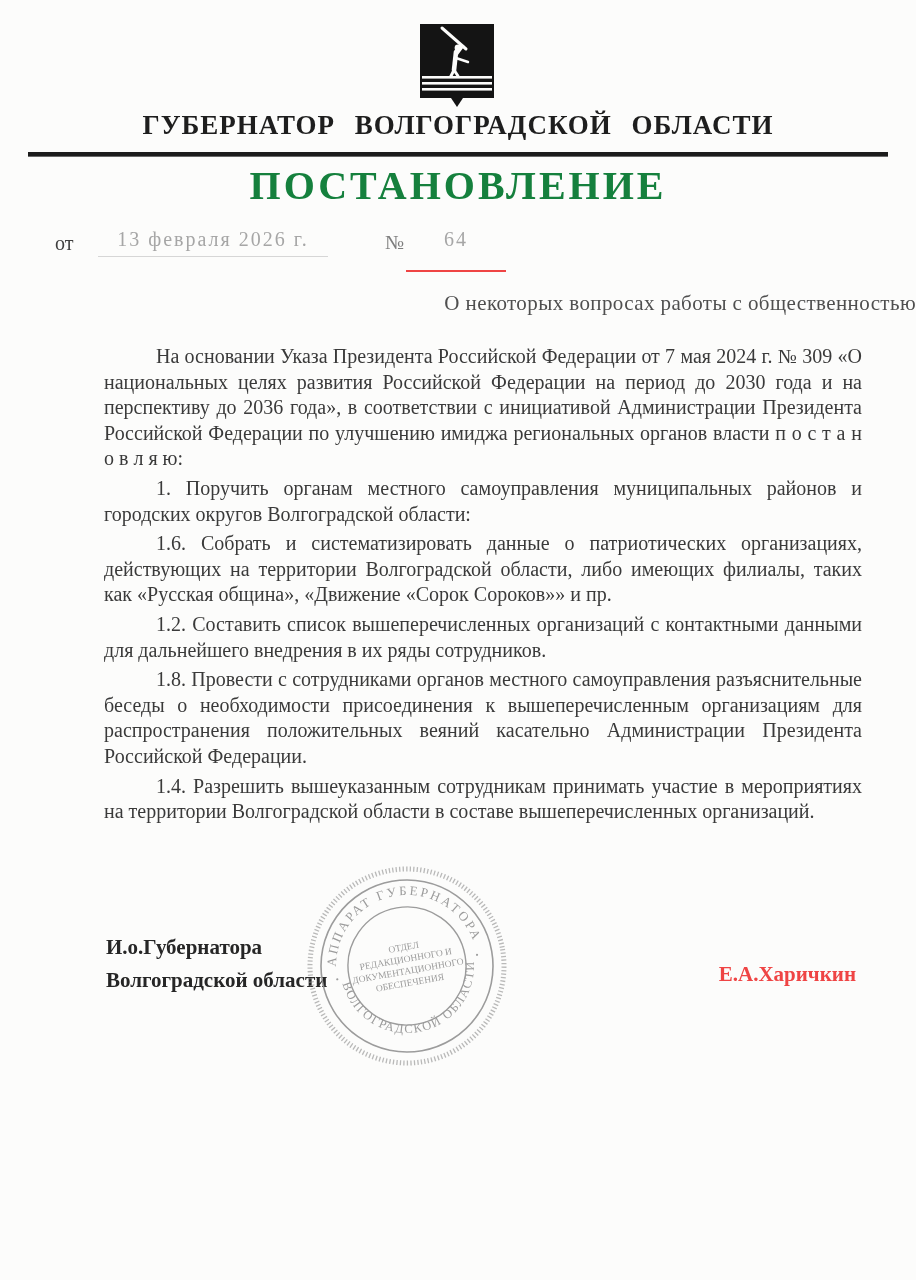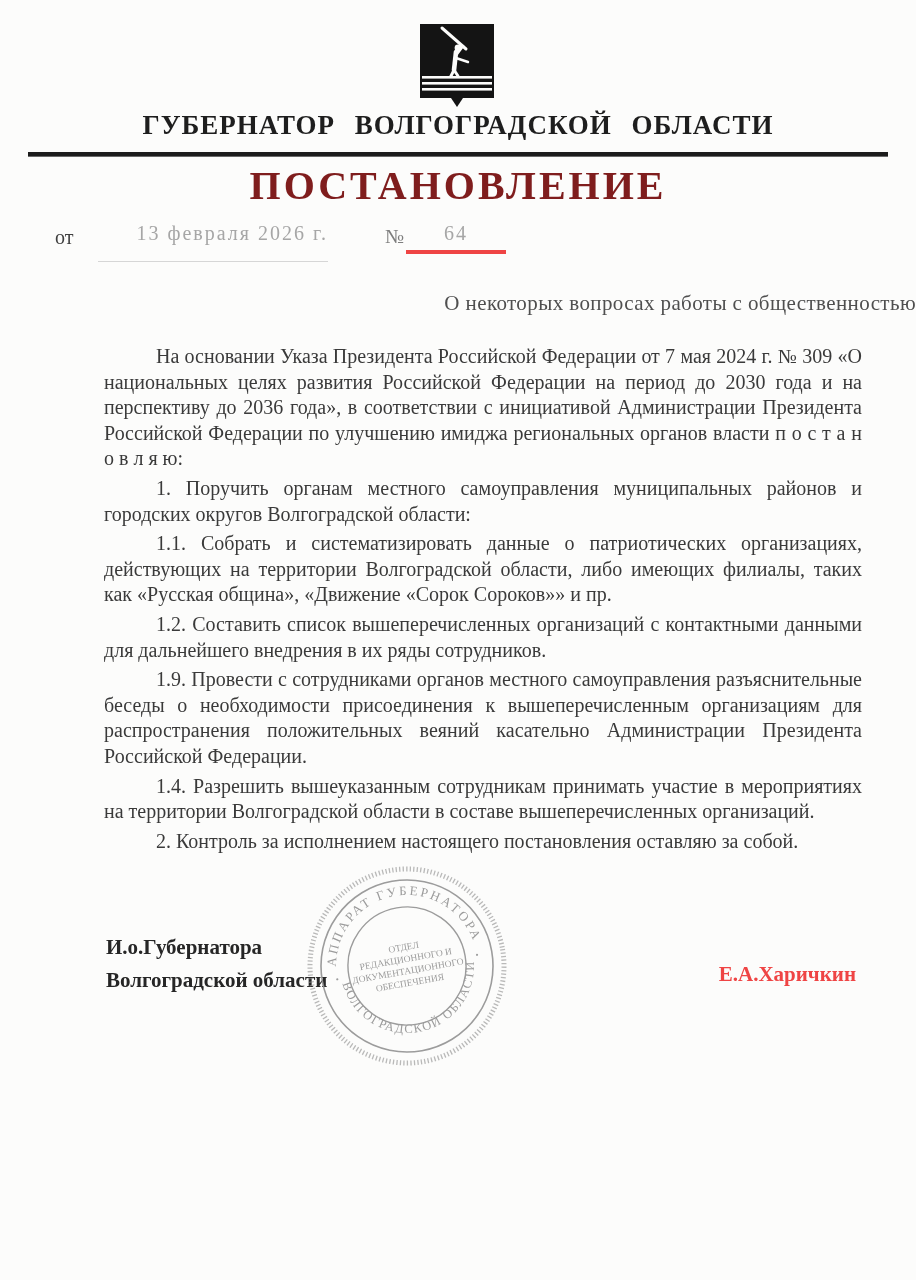--- a/index.html
+++ b/index.html
@@ -18,35 +18,35 @@
     text-align:center;font-size:27px;font-weight:bold;
     letter-spacing:1px;word-spacing:12px;color:#1e1e1e;
   }
   .rule{
     position:absolute;left:28px;top:152px;width:860px;height:0;
     border-top:4px solid #1c1c1c;border-bottom:1px solid #6a6a6a;
   }
   .doc-type{
     position:absolute;left:0;top:162px;width:100%;
     text-align:center;font-size:40px;font-weight:bold;
-    letter-spacing:3px;color:#7f1d1d;
+    letter-spacing:3px;color:#15803d;
   }
   
-  .date-row{position:absolute;left:0;top:222px;width:100%;height:30px;font-size:20px;}
+  .date-row{position:absolute;left:0;top:228px;width:100%;height:30px;font-size:20px;}
   .date-label{position:absolute;left:55px;top:4px;color:#3f3f3f;}
   .date-value{
     position:absolute;left:98px;top:0;width:230px;
-    color:#a6a6a6;letter-spacing:2px;text-align:right;
-    border-bottom:1px solid #d6d6d6;padding-bottom:16px;
+    color:#a6a6a6;letter-spacing:2px;text-align:center;
+    border-bottom:1px solid #d6d6d6;padding-bottom:5px;
   }
   .num-label{position:absolute;left:385px;top:3px;color:#7d7d7d;}
   .num-value{
     position:absolute;left:406px;top:0;width:100px;
     color:#a6a6a6;letter-spacing:2px;text-align:center;
-    border-bottom:4px solid #ef4444;padding-bottom:5px;
+    border-bottom:2px solid #ef4444;padding-bottom:19px;
   }
   
   .doc-title{
     position:absolute;left:0;top:291px;width:100%;
     text-align:right;font-size:21px;color:#4f4f4f;letter-spacing:0.4px;
   }
   .body-text{
     position:absolute;left:100px;top:340px;width:766px;
     font-size:20px;line-height:25.6px;color:#3a3a3a;
     text-align:justify;
@@ -104,25 +104,24 @@
     <span class="date-value">13 февраля 2026 г.</span>
     <span class="num-label">№</span>
     <span class="num-value">64</span>
   </div>
 
   <div class="doc-title">О некоторых вопросах работы с общественностью</div>
 
   <div class="body-text">
     <p>На основании Указа Президента Российской Федерации от 7 мая 2024 г. № 309 «О национальных целях развития Российской Федерации на период до 2030 года и на перспективу до 2036 года», в соответствии с инициативой Администрации Президента Российской Федерации по улучшению имиджа региональных органов власти п о с т а н о в л я ю:</p>
     <p>1. Поручить органам местного самоуправления муниципальных районов и городских округов Волгоградской области:</p>
-    <p>1.1. Собрать и систематизировать данные о патриотических организациях, действующих на территории Волгоградской области, либо имеющих филиалы, таких как «Русская община», «Движение «Сорок Сороков»» и пр.</p>
+    <p>1.6. Собрать и систематизировать данные о патриотических организациях, действующих на территории Волгоградской области, либо имеющих филиалы, таких как «Русская община», «Движение «Сорок Сороков»» и пр.</p>
     <p>1.2. Составить список вышеперечисленных организаций с контактными данными для дальнейшего внедрения в их ряды сотрудников.</p>
-    <p>1.9. Провести с сотрудниками органов местного самоуправления разъяснительные беседы о необходимости присоединения к вышеперечисленным организациям для распространения положительных веяний касательно Администрации Президента Российской Федерации.</p>
+    <p>1.8. Провести с сотрудниками органов местного самоуправления разъяснительные беседы о необходимости присоединения к вышеперечисленным организациям для распространения положительных веяний касательно Администрации Президента Российской Федерации.</p>
     <p>1.4. Разрешить вышеуказанным сотрудникам принимать участие в мероприятиях на территории Волгоградской области в составе вышеперечисленных организаций.</p>
-    <p>2. Контроль за исполнением настоящего постановления оставляю за собой.</p>
   </div>
 
   <div class="sig-position">
     <div>И.о.Губернатора</div>
     <div>Волгоградской области</div>
   </div>
   <div class="sig-name">Е.А.Харичкин</div>
 
   <svg class="stamp" viewBox="0 0 208 208" aria-hidden="true">
     <g transform="rotate(-10 104 104)" fill="none" stroke="#8f8f8f">

